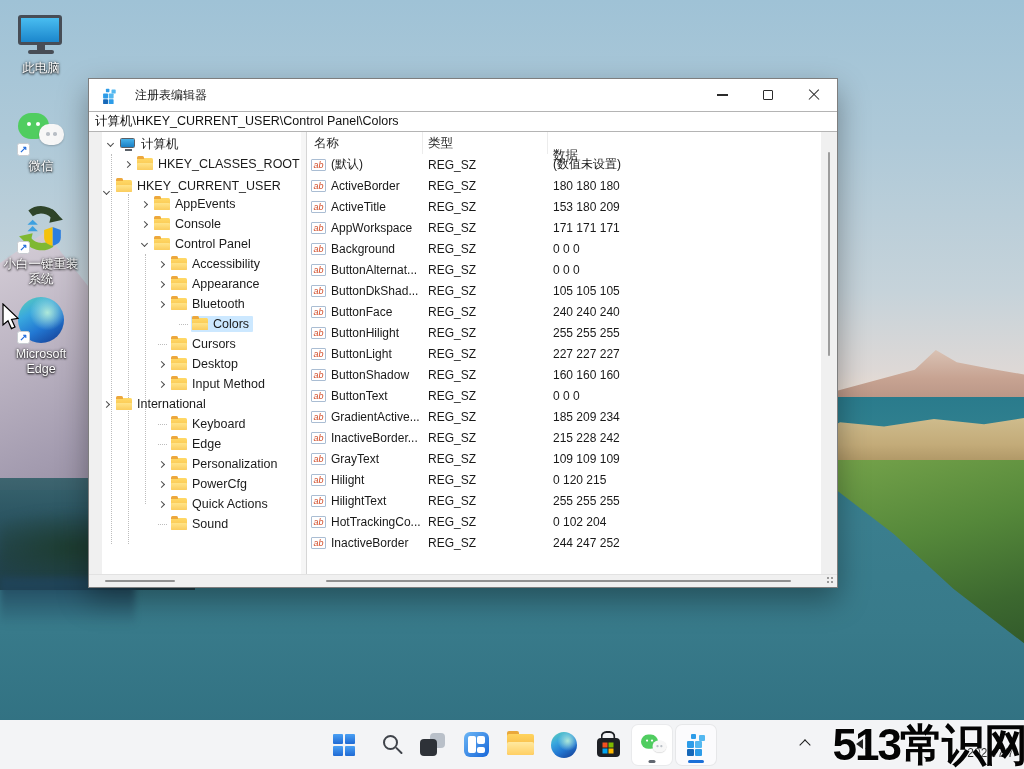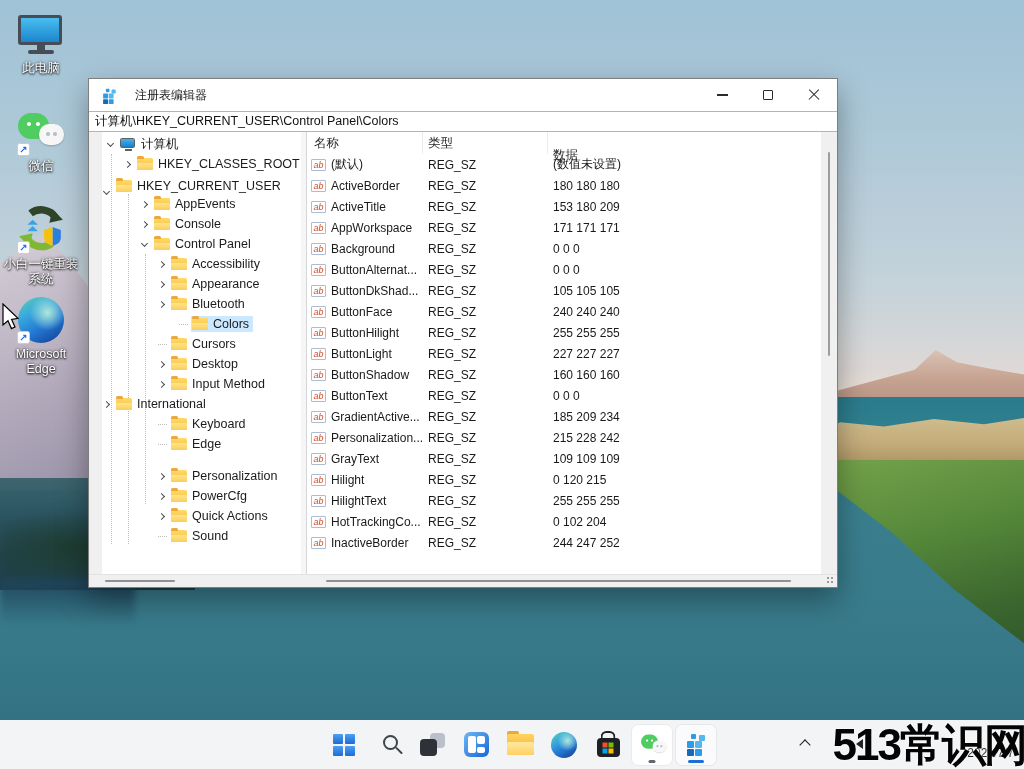--- a/index.html
+++ b/index.html
@@ -415,21 +415,21 @@
                 <span class="tlabel">Keyboard</span>
               </span>
             </div>
             <div class="titem" style="padding-left: 55px;">
               <span class="stub"></span>
               <span class="tinner">
                 <span class="ticon-folder"></span>
                 <span class="tlabel">Edge</span>
               </span>
             </div>
-            <div class="titem" style="padding-left: 55px; margin-top: 12px;">
+            <div class="titem" style="padding-left: 55px;">
               <span class="chev right"></span>
               <span class="tinner">
                 <span class="ticon-folder"></span>
                 <span class="tlabel">Personalization</span>
               </span>
             </div>
             <div class="titem" style="padding-left: 55px;">
               <span class="chev right"></span>
               <span class="tinner">
                 <span class="ticon-folder"></span>
@@ -561,21 +561,21 @@
               <span class="c-name">
                 <span class="abico">ab</span>
                 <span>GradientActive...</span>
               </span>
               <span class="c-type">REG_SZ</span>
               <span class="c-data">185 209 234</span>
             </div>
             <div class="lrow">
               <span class="c-name">
                 <span class="abico">ab</span>
-                <span>Personalization...</span>
+                <span>InactiveBorder...</span>
               </span>
               <span class="c-type">REG_SZ</span>
               <span class="c-data">215 228 242</span>
             </div>
             <div class="lrow">
               <span class="c-name">
                 <span class="abico">ab</span>
                 <span>GrayText</span>
               </span>
               <span class="c-type">REG_SZ</span>

